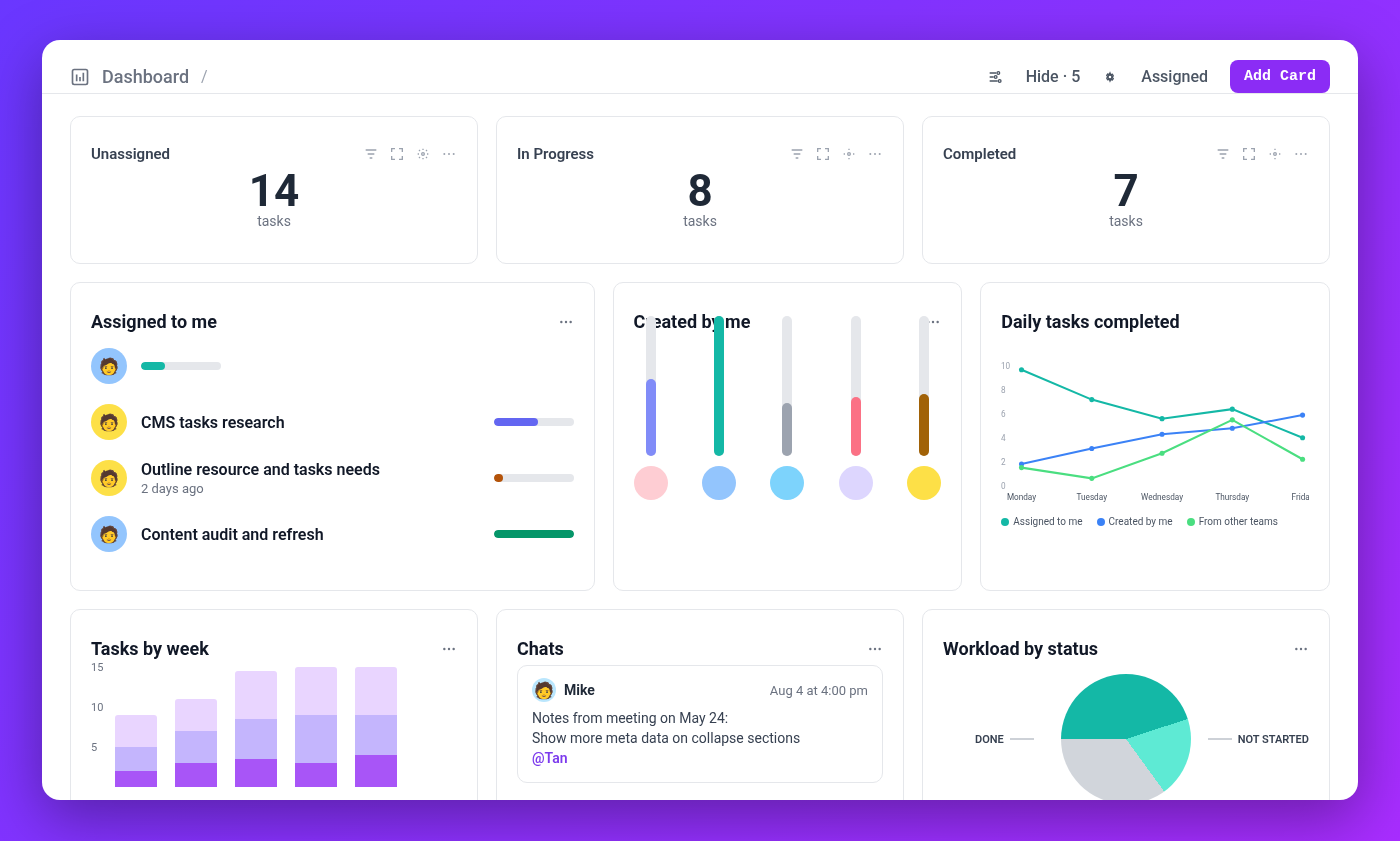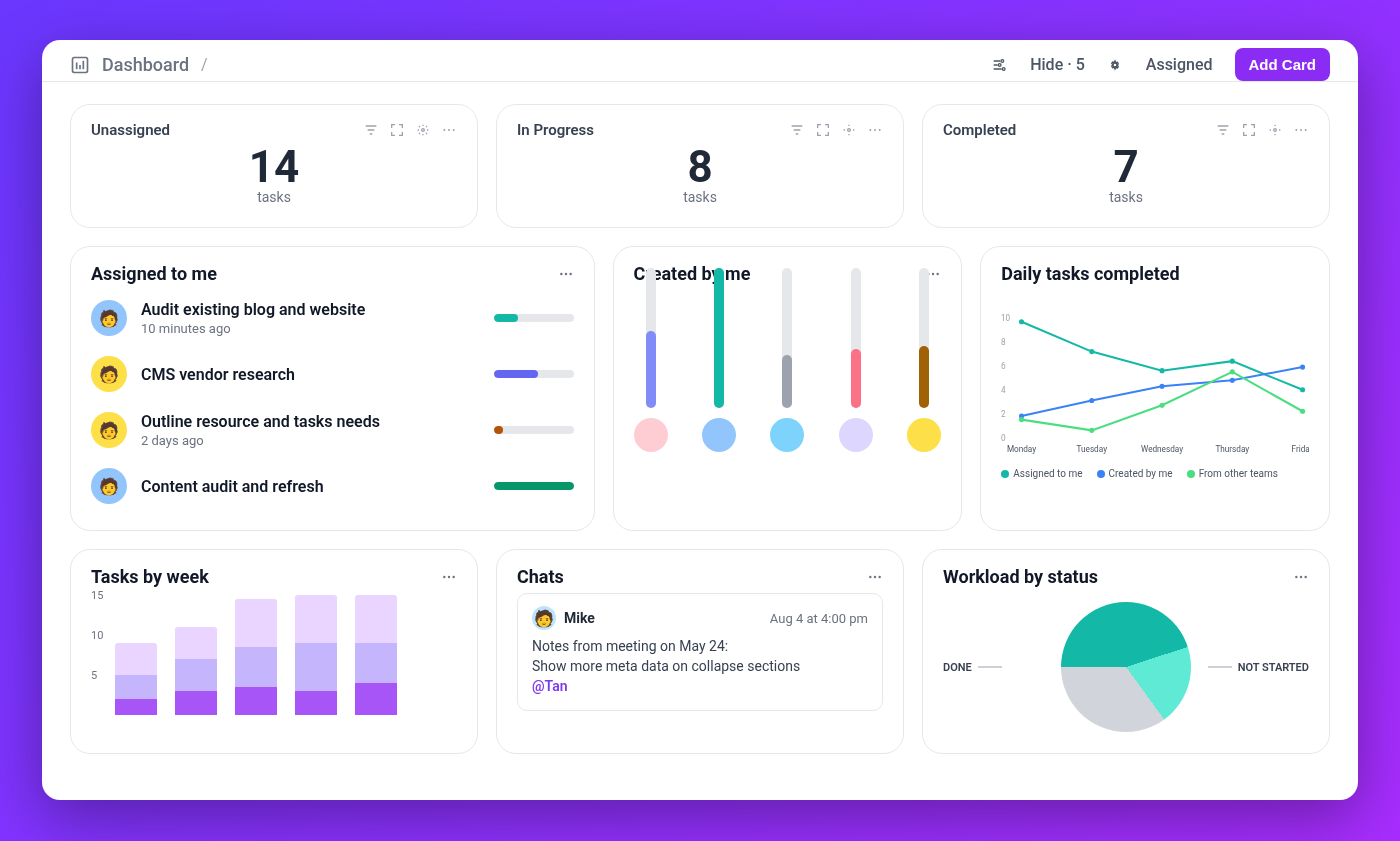--- a/index.html
+++ b/index.html
@@ -13,34 +13,34 @@
   .window {
     background:#fff;
     border-radius: 18px;
     overflow:hidden;
     box-shadow: 0 18px 60px rgba(0,0,0,.35);
     height: 760px;
     display:flex;
     flex-direction:column;
   }
   
-  .topbar { display:flex; align-items:center; justify-content:space-between; padding: 8px 28px 0 28px; }
+  .topbar { display:flex; align-items:center; justify-content:space-between; padding: 20px 28px 0 28px; }
   .breadcrumbs { display:flex; align-items:center; gap:12px; }
   .breadcrumbs .bc-icon { width:20px; height:20px; color:#6b7280; display:inline-flex; }
   .breadcrumbs .bc-link { color:#6b7280; font-size:18px; font-weight:500; }
   .breadcrumbs .sep { color:#9ca3af; }
   .breadcrumbs .bc-current { color:#111827; font-size:18px; font-weight:600; padding-bottom:14px; border-bottom:3px solid #8b5cf6; }
   .top-actions { display:flex; align-items:center; gap:22px; }
   .ta-item { display:flex; align-items:center; gap:23px; color:#4b5563; font-size:16px; font-weight:500; cursor:pointer; }
-  .add-card { background:#8b2cf5; color:#fff; border:none; border-radius:8px; padding:8px 14px; font-size:15px; font-weight:600; cursor:pointer; }
+  .add-card { background:#8b2cf5; color:#fff; border:none; border-radius:8px; padding:8px 14px; font-size:15px; font-weight:600; cursor:pointer;font-family:Liberation Mono, monospace; }
   .divider { height:1px; background:#e5e7eb; margin-top:0; }
 
   .content { padding: 22px 28px 0 28px; overflow:hidden; flex:1; }
   .row { display:grid; grid-template-columns: repeat(3, 1fr); gap:18px; margin-bottom:18px; }
-  .card { border:1px solid #e5e7eb; border-radius:20px; background:#fff; padding:16px 20px; position:relative; }
+  .card { border:1px solid #e5e7eb; border-radius:10px; background:#fff; padding:28px 20px; position:relative; }
   .card .card-head { display:flex; align-items:center; justify-content:space-between; margin-bottom:6px; }
   .card-title { font-size:15px; font-weight:600; color:#374151; }
   .card-title.bold { font-size:18px; font-weight:700; color:#111827; }
   .card-icons { display:flex; gap:10px; color:#9ca3af; }
   .mini-icon { width:16px; height:16px; display:inline-flex; cursor:pointer; }
   .stat-num { font-size:44px; font-weight:700; text-align:center; line-height:1; margin-top:6px; }
   .stat-label { text-align:center; color:#6b7280; font-size:14px; margin-bottom:6px; }
 
   
   .wide-row { display:grid; grid-template-columns: 1.5fr 1fr 1fr; gap:18px; margin-bottom:18px; }
@@ -70,21 +70,21 @@
   .chat-card .msg { border:1px solid #e5e7eb; border-radius:10px; padding:12px 14px; margin-top:6px; }
   .msg-head { display:flex; align-items:center; justify-content:space-between; margin-bottom:8px;}
   .msg-head .who { display:flex; align-items:center; gap:8px; font-weight:700; font-size:14px;}
   .msg-head .when { font-size:13px; color:#6b7280;}
   .msg-line { font-size:14px; color:#374151; margin-bottom:4px; }
   .mention { color:#7c3aed; font-weight:600; }
 
   
   .pie-wrap { display:flex; align-items:center; justify-content:center; position:relative; height:140px; margin-top:10px;}
   .pie { width:130px; height:130px; border-radius:50%; }
-  .pie-label { font-size:11px; color:#374151; font-weight:600; position:absolute; display:flex; align-items:center; gap:6px;}
+  .pie-label { font-size:11px; color:#374151; font-weight:600; position:absolute; display:flex; align-items:center; gap:6px;margin-left:32px;}
   .pie-label .line { width:24px; height:1px; background:#9ca3af; }
 
   
   .sbars { display:flex; align-items:flex-end; height:120px; gap:18px; margin-top:8px; position:relative; padding-left:24px;}
   .sy { position:absolute; left:0; font-size:11px; color:#6b7280; transform:translateY(50%);}
   .stk { width:42px; display:flex; flex-direction:column-reverse; border-radius:3px 3px 0 0; overflow:hidden;}
   .seg { width:100%; }
   .seg.a{background:#a855f7;} .seg.b{background:#c4b5fd;} .seg.c{background:#e9d5ff;}
 
   svg { display:block; }
@@ -245,32 +245,28 @@
               <svg viewBox="0 0 24 24" fill="#6b7280">
                 <circle cx="5" cy="12" r="1.8"></circle>
                 <circle cx="12" cy="12" r="1.8"></circle>
                 <circle cx="19" cy="12" r="1.8"></circle>
               </svg>
             </span>
         </div>
         <div id="assigned-list">
             <div class="task-item">
     <span class="avatar" style="background:#93c5fd">🧑</span>
-    <div class="task-text">
-      <div class="t-title">Audit existing blog and website</div>
-      <div class="t-meta">10 minutes ago</div>
-    </div>
     <div class="pbar">
                 <span style="width:30%;background:#14b8a6"></span>
               </div>
             </div>
             <div class="task-item">
     <span class="avatar" style="background:#fde047">🧑</span>
     <div class="task-text">
-      <div class="t-title">CMS vendor research</div>
+      <div class="t-title">CMS tasks research</div>
     </div>
     <div class="pbar">
                 <span style="width:55.00000000000001%;background:#6366f1"></span>
               </div>
             </div>
             <div class="task-item">
     <span class="avatar" style="background:#fde047">🧑</span>
     <div class="task-text">
       <div class="t-title">Outline resource and tasks needs</div>
       <div class="t-meta">2 days ago</div>

